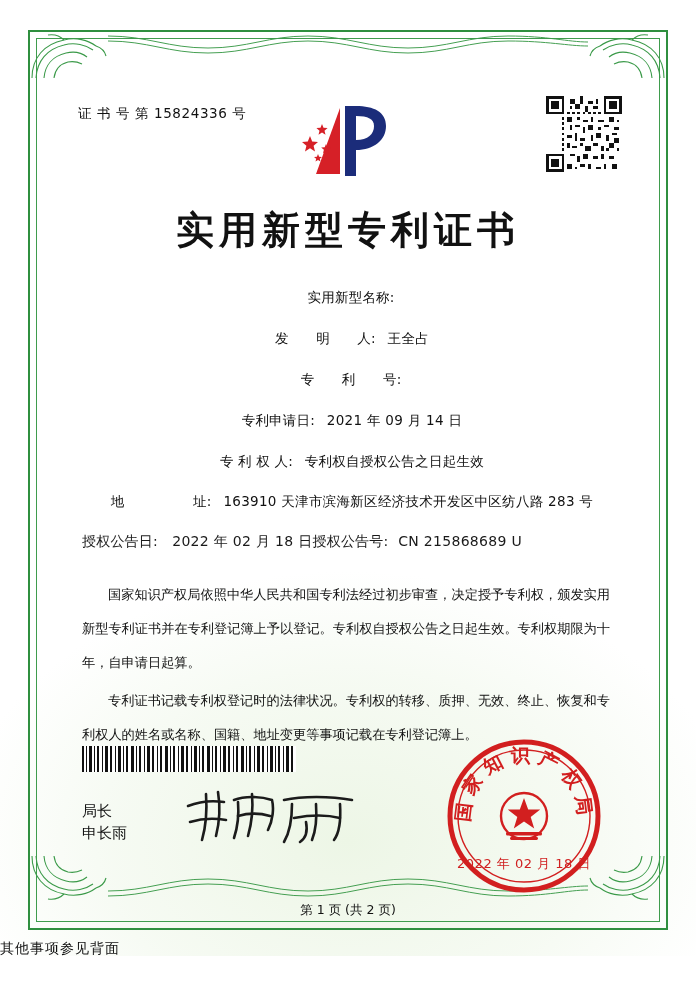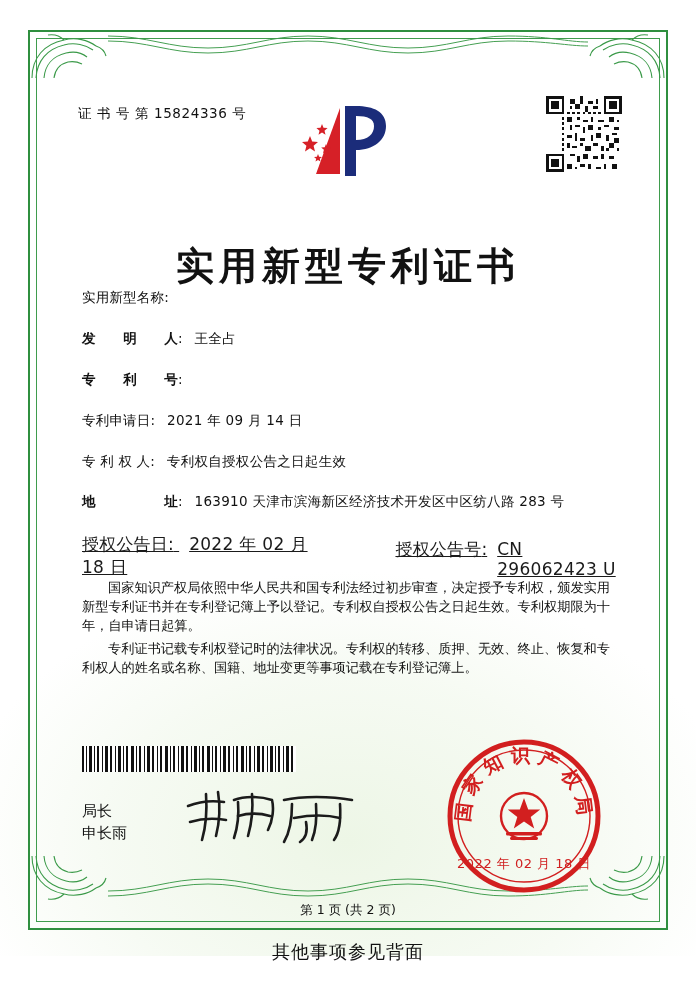--- a/index.html
+++ b/index.html
@@ -89,78 +89,75 @@
   
   .doc-title {
     position: absolute;
     left: 0; right: 0; top: 205px;
     text-align: center;
     font-family: "DejaVu Sans", sans-serif;
     font-size: 38px;
     font-weight: bold;
     letter-spacing: 5px;
     color: #111;
-    margin-top: 36px;
   }
 
   
   .fields {
     position: absolute;
     left: 82px; top: 288px;
     width: 540px;
   }
   .field-row {
     display: flex;
     align-items: baseline;
     margin-bottom: 22px;
     font-family: "DejaVu Sans", sans-serif;
     font-size: 13.5px;
     color: #111;
     line-height: 1.4;
+    justify-content: center;
   }
   .field-label {
     flex: 0 0 auto;
     white-space: nowrap;
     letter-spacing: 0.2px;
   }
   .field-label.w-spread {
     display: inline-block;
     width: 96px;
     text-align: justify;
     text-align-last: justify;
-    font-weight: bold;
   }
   .field-value {
     margin-left: 10px;
     letter-spacing: 0.3px;
   }
   .field-row .colon { margin: 0 2px 0 0; }
 
   .row-inline {
     display: flex;
     align-items: flex-end;
     margin-bottom: 22px;
     font-family: "DejaVu Sans", sans-serif;
-    font-size: 17px;
-    text-decoration: underline;
+    font-size: 14px;
   }
   .row-inline .second {
-    margin-left: 64px;
     display: flex;
     align-items: baseline;
   }
 
   
   .paras {
     position: absolute;
     left: 82px; top: 578px;
     width: 528px;
     font-family: "DejaVu Sans", sans-serif;
     font-size: 13.2px;
-    line-height: 19px;
+    line-height: 34px;
     color: #111;
     text-align: justify;
   }
   .paras p {
     margin: 0 0 4px 0;
     text-indent: 26px;
   }
 
   
   .barcode {
@@ -209,23 +206,22 @@
     position: absolute;
     left: 0; right: 0; top: 902px;
     text-align: center;
     font-family: "DejaVu Sans", sans-serif;
     font-size: 12.5px;
     color: #111;
   }
   .footer-note {
     position: absolute;
     left: 0; right: 0; top: 940px;
-    text-align: center;
-    font-family: "DejaVu Sans", sans-serif;
-    font-size: 18px;
+    font-family: "DejaVu Sans", sans-serif;
+    font-size: 14px;
     color: #111;
     letter-spacing: 1px;
   }
 </style>
 </head>
 <body>
 
 <div class="page">
 
   <div class="frame-outer"></div>
@@ -437,21 +433,21 @@
     </div>
 
     <div class="row-inline">
       <div>
         <span class="field-label">授权公告日</span><span class="colon">:</span>
         <span class="field-value">2022 年 02 月 18 日</span>
       </div>
       <div class="second">
         <span class="field-label">授权公告号</span>
           <span class="colon">:</span>
-        <span class="field-value">CN 296062423 U</span>
+        <span class="field-value">CN 215868689 U</span>
       </div>
     </div>
 
   </div>
 
   <div class="paras">
     <p>国家知识产权局依照中华人民共和国专利法经过初步审查，决定授予专利权，颁发实用新型专利证书并在专利登记簿上予以登记。专利权自授权公告之日起生效。专利权期限为十年，自申请日起算。</p>
     <p>专利证书记载专利权登记时的法律状况。专利权的转移、质押、无效、终止、恢复和专利权人的姓名或名称、国籍、地址变更等事项记载在专利登记簿上。</p>
   </div>
 

